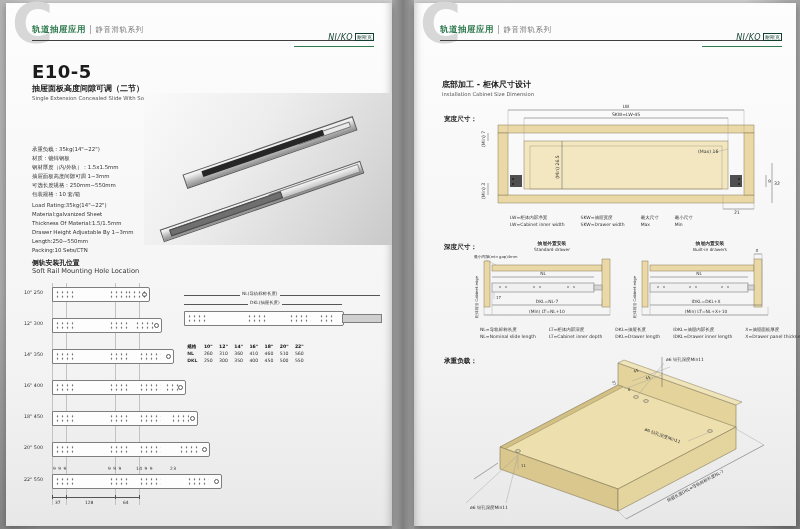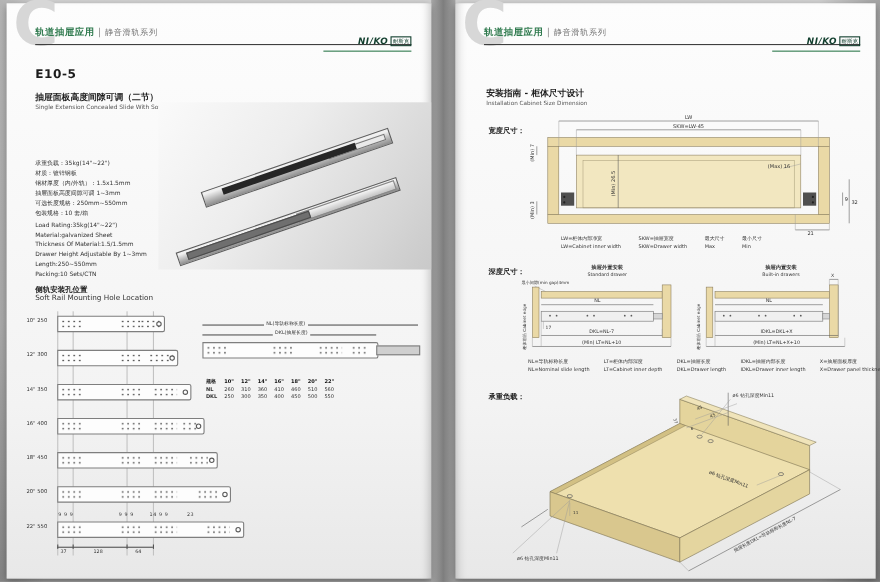--- a/index.html
+++ b/index.html
@@ -19,26 +19,26 @@
   .page.left{left:6px;width:386px;box-shadow:inset -8px 0 10px -8px rgba(0,0,0,.3),0 2px 7px rgba(0,0,0,.35);}
   .page.right{left:414px;width:382px;box-shadow:inset 8px 0 10px -8px rgba(0,0,0,.3),0 2px 7px rgba(0,0,0,.35);}
 
   
   .c-mark{position:absolute;left:6px;top:-8px;font-size:56px;font-weight:bold;color:#d7d7d7;line-height:1;}
   .hdr-title{position:absolute;left:26px;top:21px;font-size:8.5px;font-weight:bold;color:#2f7a4e;letter-spacing:.5px;white-space:nowrap;}
   .hdr-title .sep{color:#8b8b8b;font-weight:normal;margin:0 3px;}
   .hdr-title .light{color:#787878;font-weight:normal;font-size:7.5px;}
   .hdr-rule{position:absolute;left:26px;top:37px;width:342px;height:1px;background:#3f3f3f;}
   .logo{position:absolute;left:288px;top:22px;width:80px;text-align:right;}
-  .logo .en{font-size:8px;font-weight:bold;color:#123f2e;letter-spacing:.5px;font-style:italic;}
+  .logo .en{font-size:8px;font-weight:normal;color:#123f2e;letter-spacing:.5px;font-style:italic;}
   .logo .cn{display:inline-block;font-size:5px;color:#123f2e;border:.6px solid #123f2e;padding:0 1px;margin-left:2px;vertical-align:1px;}
   .logo .bar{height:1.4px;background:#2f7a4e;margin-top:1.5px;}
 
   
-  .model{position:absolute;left:26px;top:58px;font-size:11px;font-weight:bold;color:#1c1c1c;letter-spacing:.5px;}
+  .model{position:absolute;left:26px;top:58px;font-size:18px;font-weight:bold;color:#1c1c1c;letter-spacing:.5px;}
   .name-cn{position:absolute;left:26px;top:80px;font-size:8px;font-weight:bold;color:#1c1c1c;}
   .name-en{position:absolute;left:26px;top:92px;font-size:5.4px;color:#555;}
   .specs{position:absolute;left:26px;width:125px;font-size:5.4px;color:#333;line-height:1.65;}
   .specs.cn{top:142px;}
   .specs.en{top:198px;}
   .photo{position:absolute;left:138px;top:90px;width:248px;height:152px;
     background:linear-gradient(125deg,#fafafa 0%,#ededed 40%,#d6d6d6 80%,#c9c9c9 100%);overflow:hidden;}
   .slide{position:absolute;border:1px solid #5d5d5d;background:linear-gradient(#f0f0f0 15%,#b9b9b9 60%,#8d8d8d);}
   .slide.a{left:36px;top:52px;width:178px;height:13px;transform:rotate(-19deg);}
   .slide.a::after{content:"";position:absolute;left:10%;top:2px;width:72%;height:6px;background:#262626;}
@@ -277,21 +277,21 @@
   <div class="c-mark">C</div>
   <div class="hdr-title">
     <span>轨道抽屉应用</span><span class="sep">|</span><span class="light">静音滑轨系列</span>
   </div>
   <div class="hdr-rule"></div>
   <div class="logo">
     <span class="en">NI/KO</span><span class="cn">耐斯克</span>
     <div class="bar"></div>
   </div>
 
-  <div class="r-title-cn">安装指南 - 柜体尺寸设计</div>
+  <div class="r-title-cn">底部加工 - 柜体尺寸设计</div>
   <div class="r-title-en">Installation Cabinet Size Dimension</div>
 
   <div class="sec-lbl" style="left:30px;top:112px">宽度尺寸：</div>
 
   <svg style="position:absolute;left:62px;top:100px" width="306" height="112" viewBox="0 0 306 112">
     <g>
       <rect class="tan" x="22" y="22" width="256" height="8"></rect>
       <rect class="tan" x="22" y="92" width="256" height="8"></rect>
       <rect class="tan" x="22" y="30" width="10" height="62"></rect>
       <rect class="tan" x="268" y="30" width="10" height="62"></rect>

